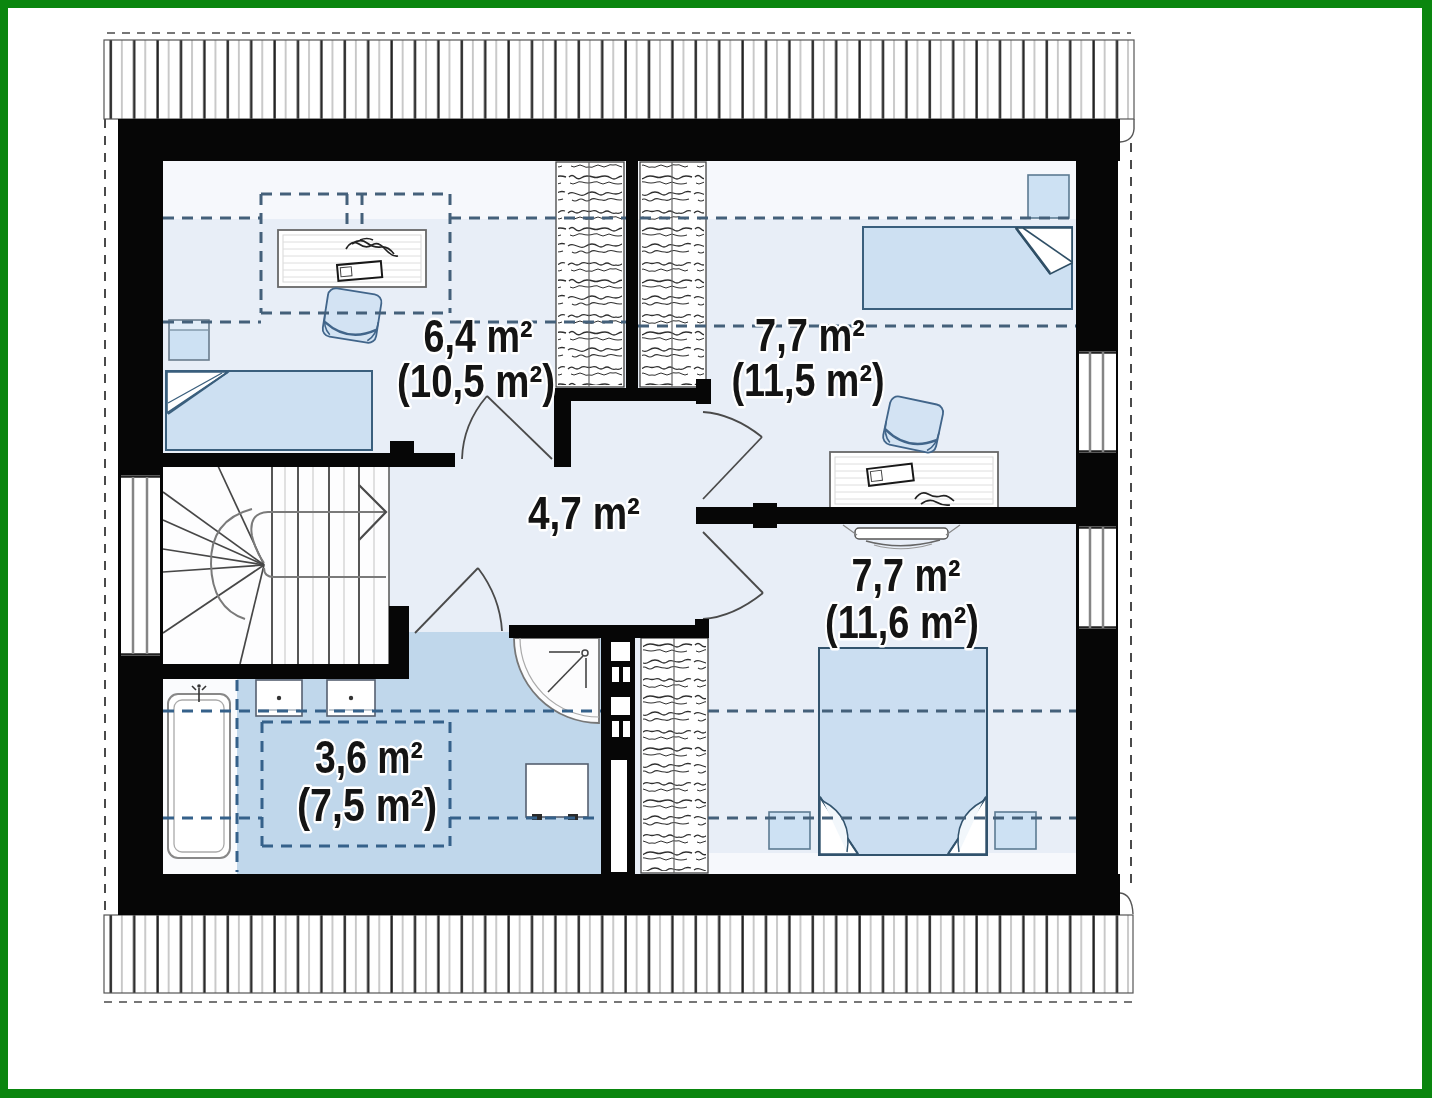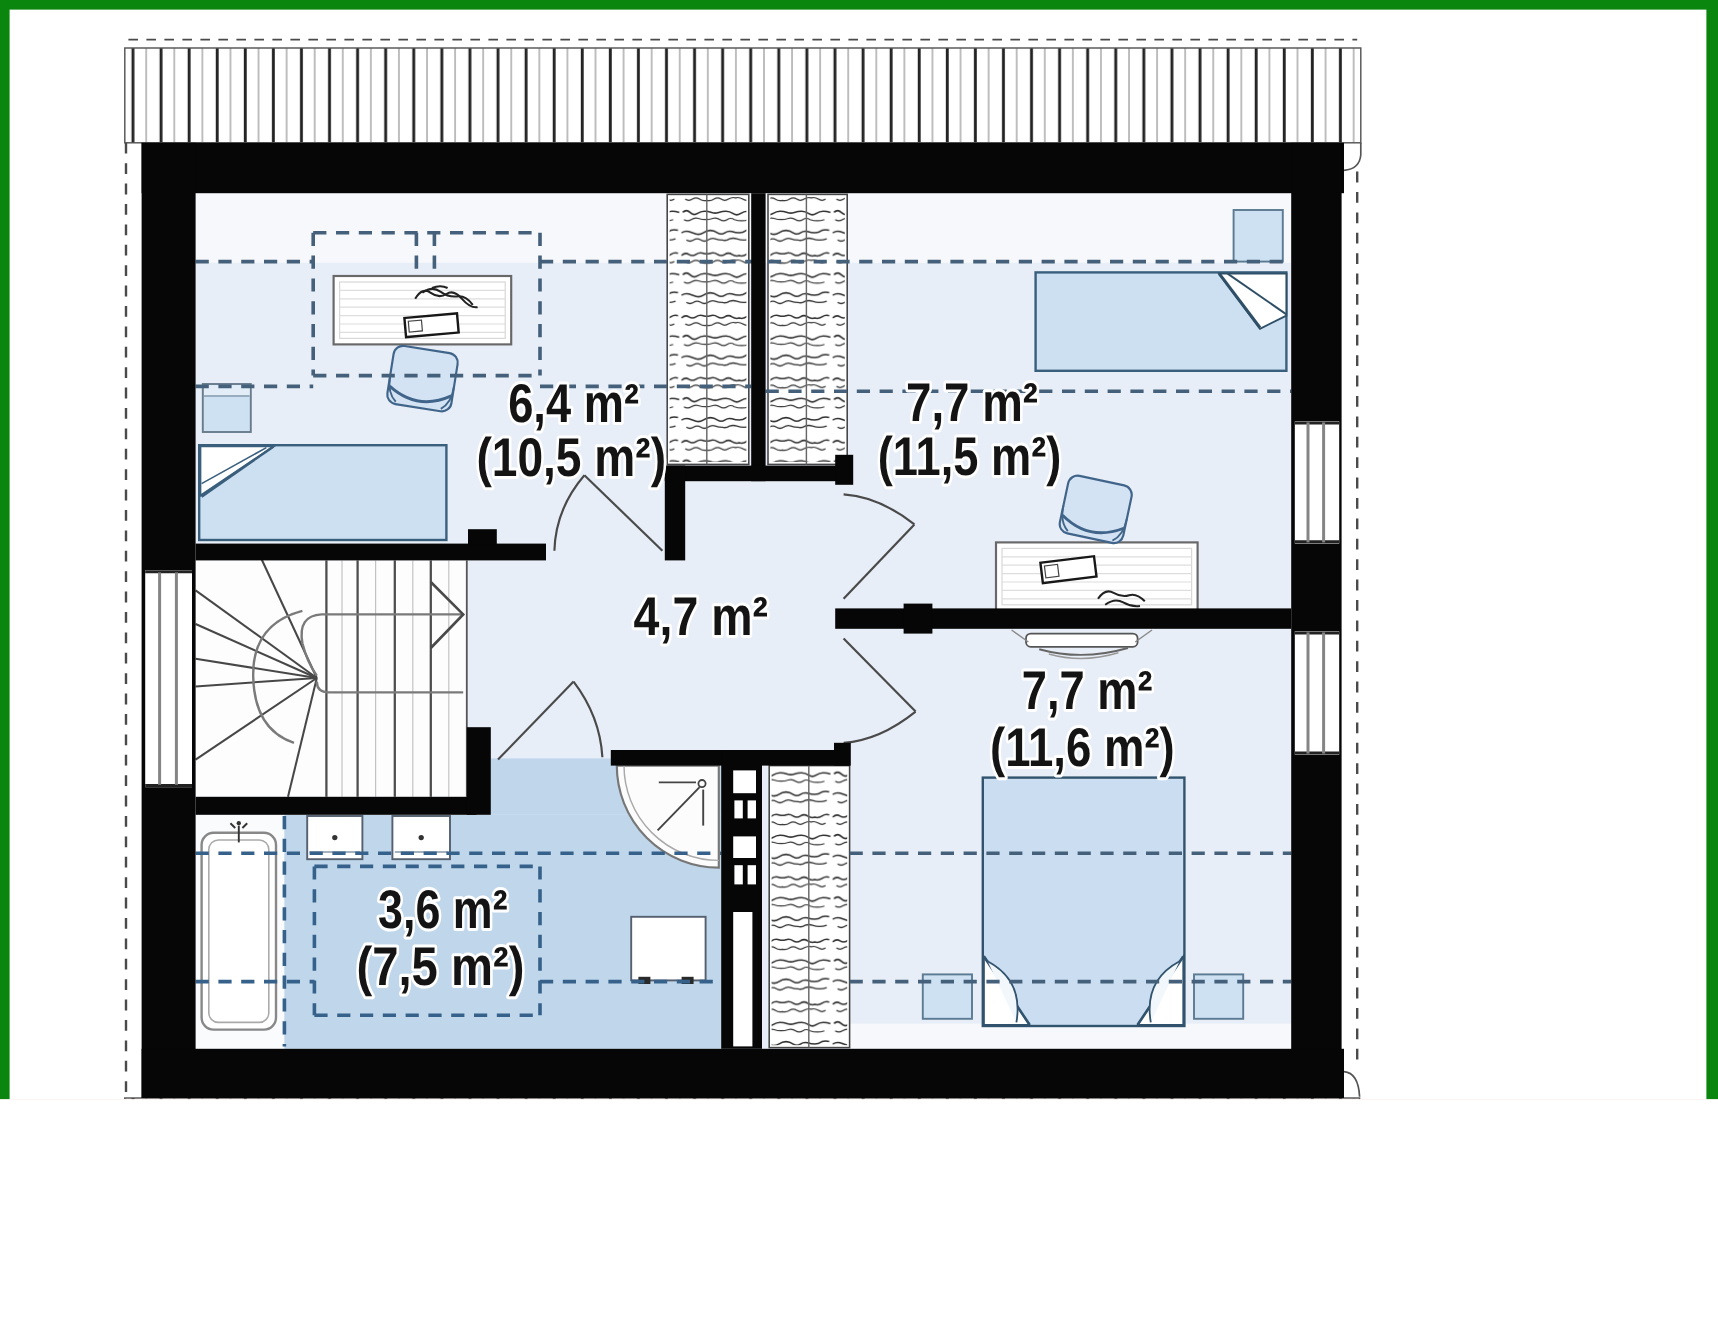--- a/index.html
+++ b/index.html
@@ -1,16 +1,16 @@
 <!DOCTYPE html>
 <html><head>
 <meta charset="utf-8">
 <style>
 html,body{margin:0;padding:0;background:#ffffff;}
-#page{position:relative;width:1432px;height:916px;background:#c2410c;overflow:hidden;}
+#page{position:relative;width:1432px;height:1098px;background:#c2410c;overflow:hidden;}
 text{font-family:"Liberation Sans",sans-serif;font-weight:bold;fill:#141414;stroke:#ffffff;stroke-width:5px;paint-order:stroke;stroke-linejoin:round;}
 </style>
 </head>
 <body>
 <div id="page">
 <svg width="1432" height="1098" viewBox="0 0 1432 1098">
 <defs>
 <pattern id="hb" width="23.4" height="80" patternUnits="userSpaceOnUse">
   <rect x="0" y="0" width="23.4" height="80" fill="#ffffff"></rect>
   <rect x="16" y="0" width="2.4" height="80" fill="#232323"></rect>

